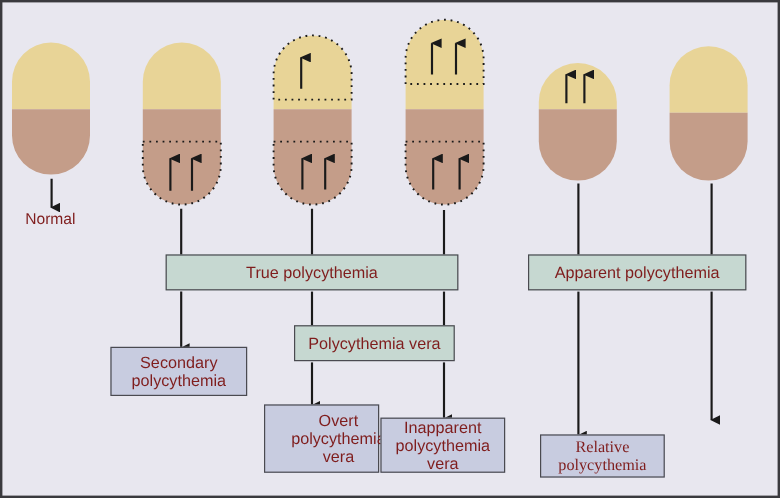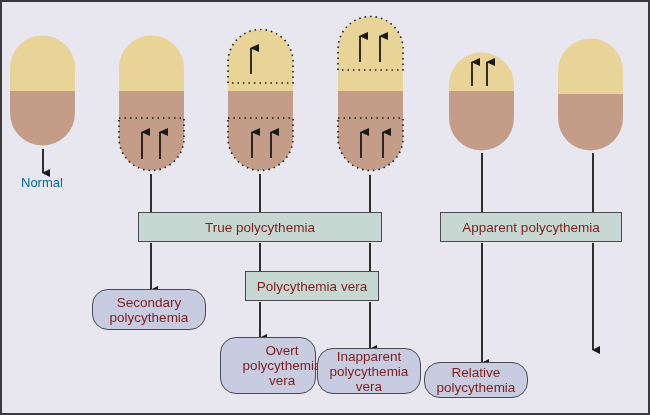--- a/index.html
+++ b/index.html
@@ -1,22 +1,22 @@
 <!DOCTYPE html>
 <html><head>
 <meta charset="utf-8">
 <style>
   html, body { margin: 0; padding: 0; }
   body { width: 650px; height: 415px; overflow: hidden; background: #e8e7ef; font-family: "Liberation Sans", sans-serif; }
   #stage { position: relative; width: 650px; height: 415px; box-sizing: border-box; border: 2px solid #3a3a3e; background: #e8e7ef; }
   svg#diagram { position: absolute; left: 0; top: 0; }
   .box { position: absolute; box-sizing: border-box; border: 1.5px solid #4a4a50; display: flex; align-items: center; justify-content: center; text-align: center; font-size: 13.5px; line-height: 15px; color: #7f1d1d; white-space: pre-line; }
   .box.green { background: #c6d8d1; }
-  .box.blue { background: #c8cce0; border-radius: 16px; }
-  .label { position: absolute; font-size: 13px; color: #0369a1; }
+  .box.blue { background: #c8cce0; }
+  .label { position: absolute; font-size: 13px; color: #7f1d1d; }
 </style>
 </head>
 <body>
 
 <div id="stage">
   <svg id="diagram" width="650" height="415">
     <defs>
       <marker id="ah" markerWidth="8" markerHeight="8" refX="4" refY="7" orient="auto" markerUnits="userSpaceOnUse">
         <path d="M0,0 L8,0 L4,8 Z" fill="#1a1a1a"></path>
       </marker>
@@ -97,15 +97,15 @@
   <div class="box green" style="left:438px; top:210px; width:182px; height:30px;">Apparent polycythemia</div>
 
   <div class="box blue" style="left:90px; top:287px; width:114px; height:41px;">Secondary
 polycythemia</div>
   <div class="box blue" style="left:218px; top:335px; width:96px; height:57px;padding-left:28px;">Overt
 polycythemia
 vera</div>
   <div class="box blue" style="left:315px; top:346px; width:104px; height:46px;">Inapparent
 polycythemia
 vera</div>
-  <div class="box blue" style="left:422px; top:360px; width:104px; height:36px;">Relative
+  <div class="box blue" style="left:448px; top:360px; width:104px; height:36px;font-family:Liberation Serif, serif;">Relative
 polycythemia</div>
 </div>
 
 </body></html>

